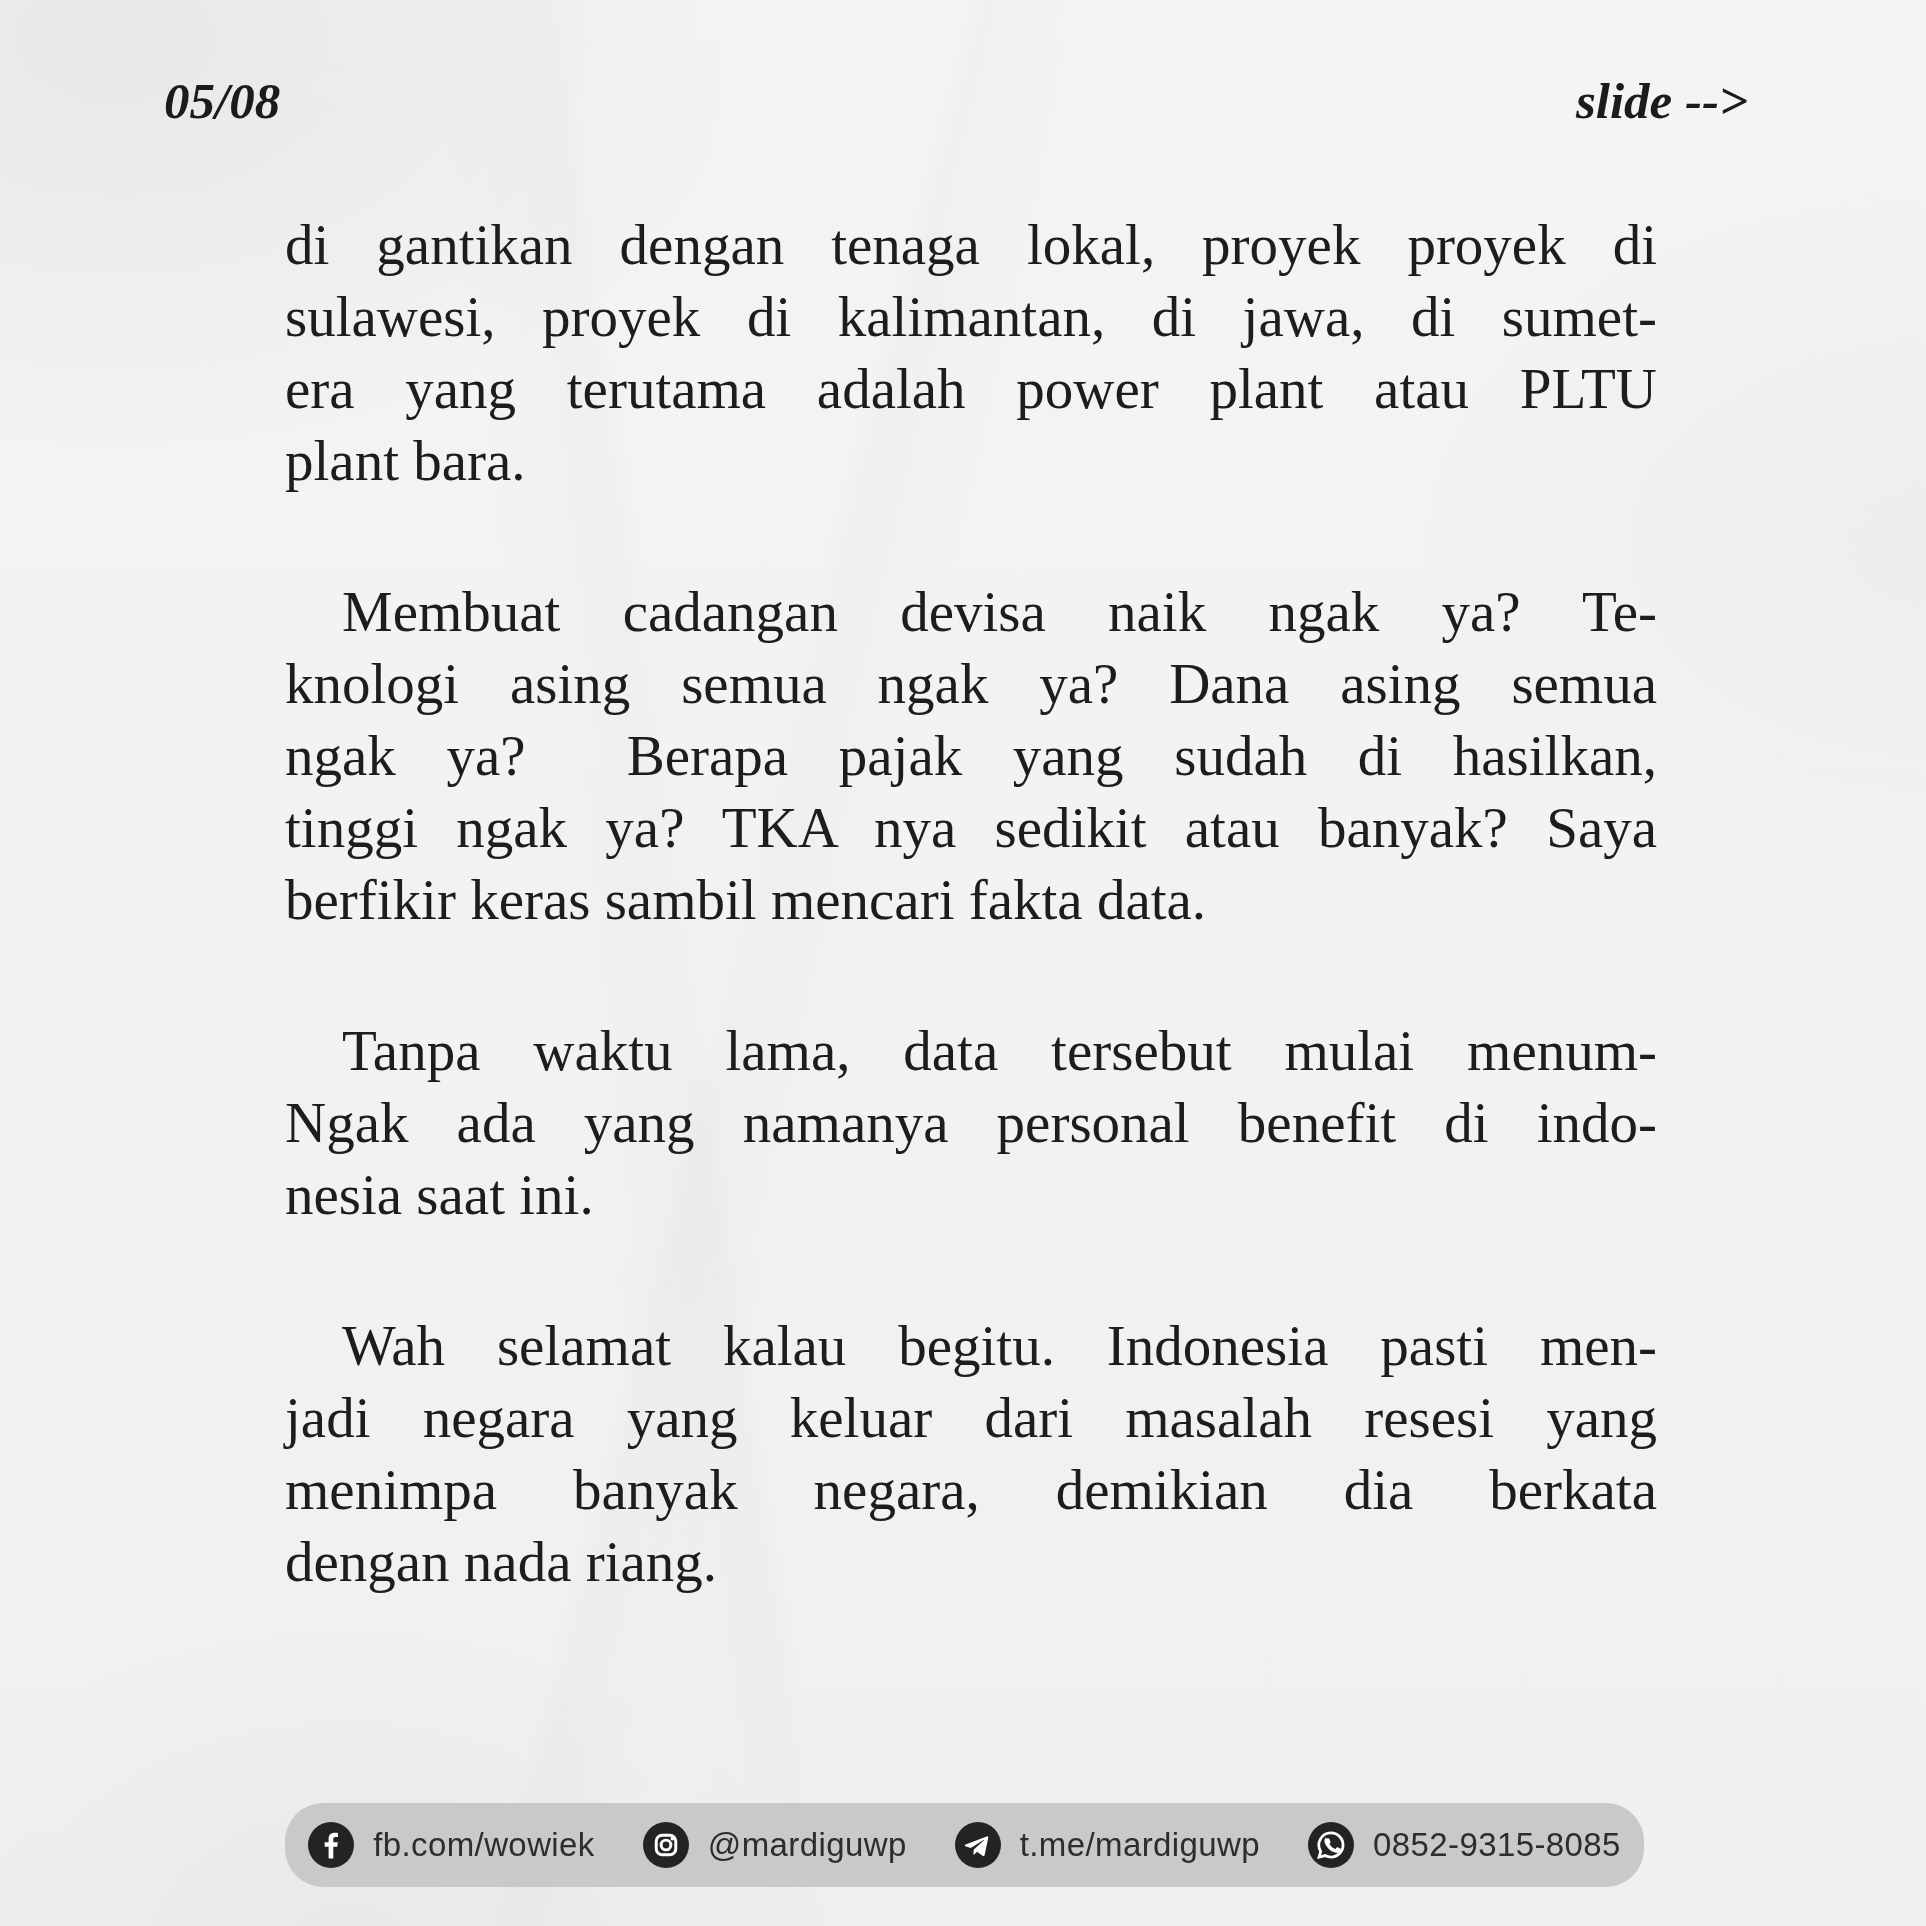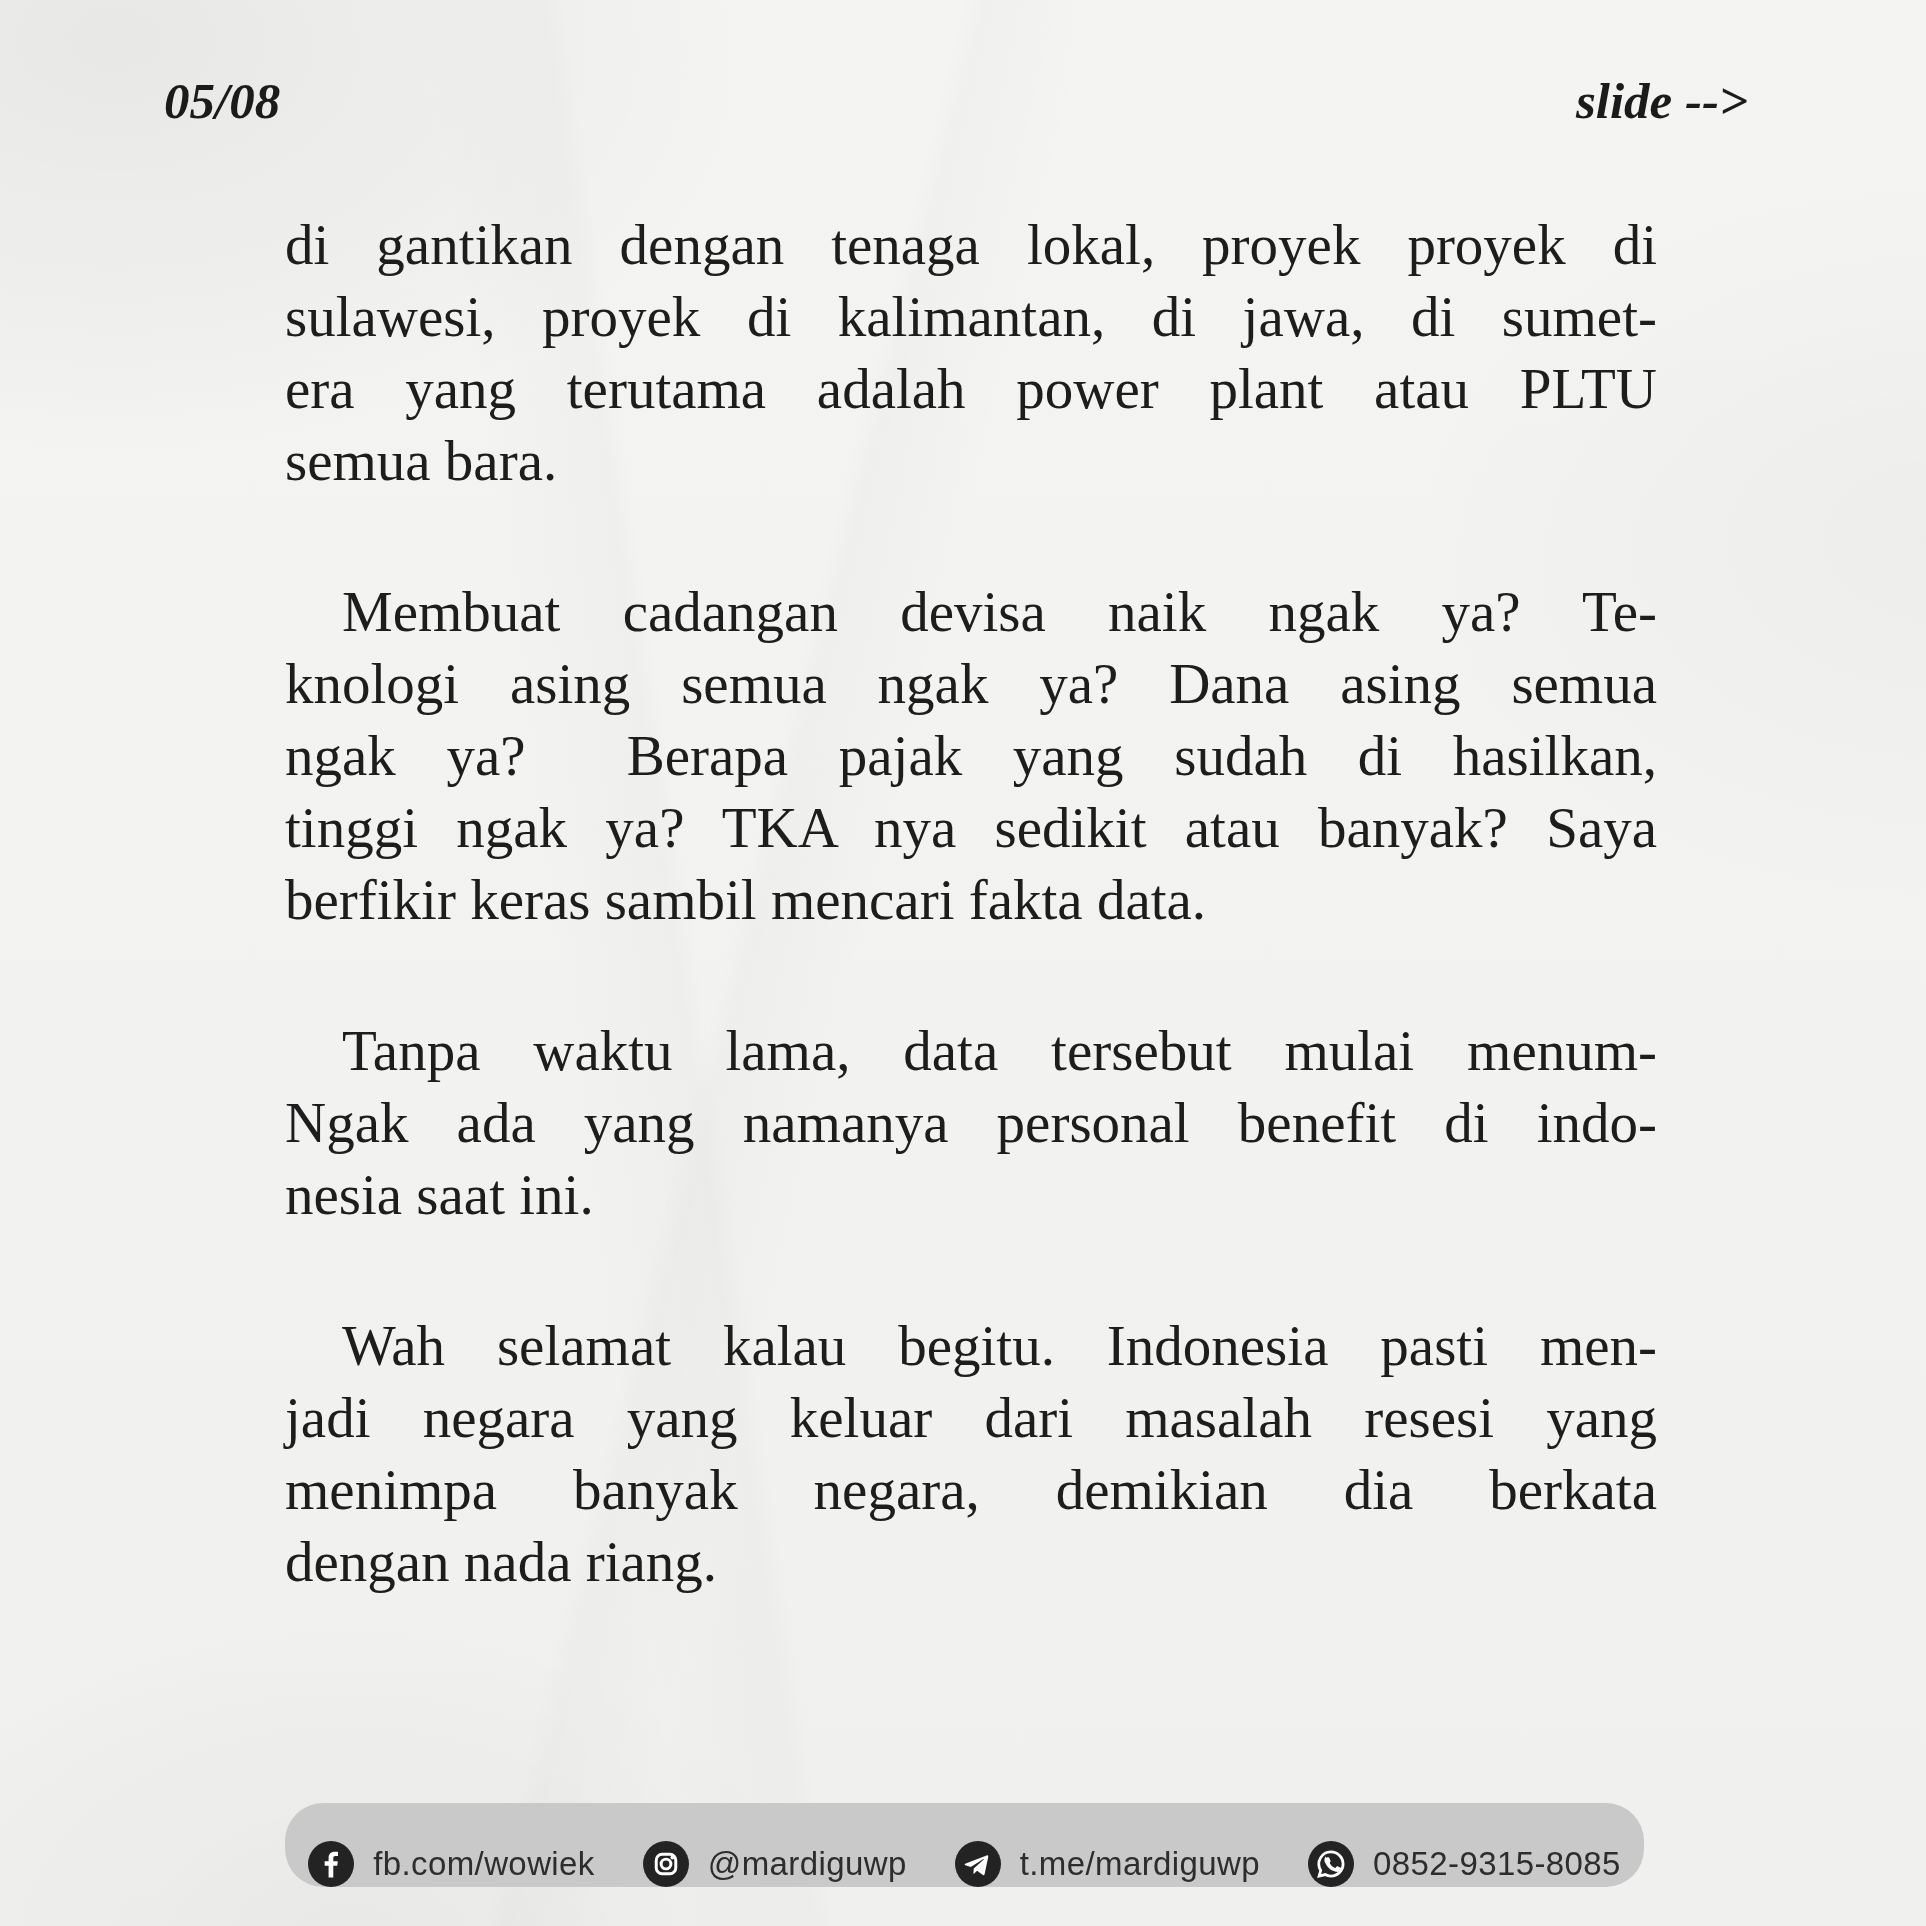--- a/index.html
+++ b/index.html
@@ -47,21 +47,21 @@
   .para.indent .line:first-child { padding-left: 57px; }
   .bar {
     position: absolute;
     left: 285px;
     top: 1803px;
     width: 1359px;
     height: 84px;
     border-radius: 38px;
     background: #c9c9c9;
     display: flex;
-    align-items: flex-end;
+    align-items: center;
     justify-content: center;
     gap: 48px;
     font-family: "Liberation Sans", sans-serif;
     font-size: 33px;
     font-weight: 500;
     letter-spacing: 0.4px;
     color: #2d2d2d;
   }
   .fitem { display: flex; align-items: center; gap: 19px; }
   .ficon { width: 46px; height: 46px; display: block; flex: 0 0 auto; }
@@ -75,21 +75,21 @@
   <div class="header">
     <div>05/08</div>
     <div>slide --&gt;</div>
   </div>
 
   <div class="article" id="article">
       <div class="para">
         <div class="line">di gantikan dengan tenaga lokal, proyek proyek di</div>
         <div class="line">sulawesi, proyek di kalimantan, di jawa, di sumet-</div>
         <div class="line">era yang terutama adalah power plant atau PLTU</div>
-        <div class="line end">semua bara.</div>
+        <div class="line end">plant bara.</div>
       </div>
       <div class="para indent">
         <div class="line">Membuat cadangan devisa naik ngak ya? Te-</div>
         <div class="line">knologi asing semua ngak ya? Dana asing semua</div>
         <div class="line">ngak ya? &nbsp;Berapa pajak yang sudah di hasilkan,</div>
         <div class="line">tinggi ngak ya? TKA nya sedikit atau banyak? Saya</div>
         <div class="line end">berfikir keras sambil mencari fakta data.</div>
       </div>
       <div class="para indent">
         <div class="line">Tanpa waktu lama, data tersebut mulai menum-</div>

